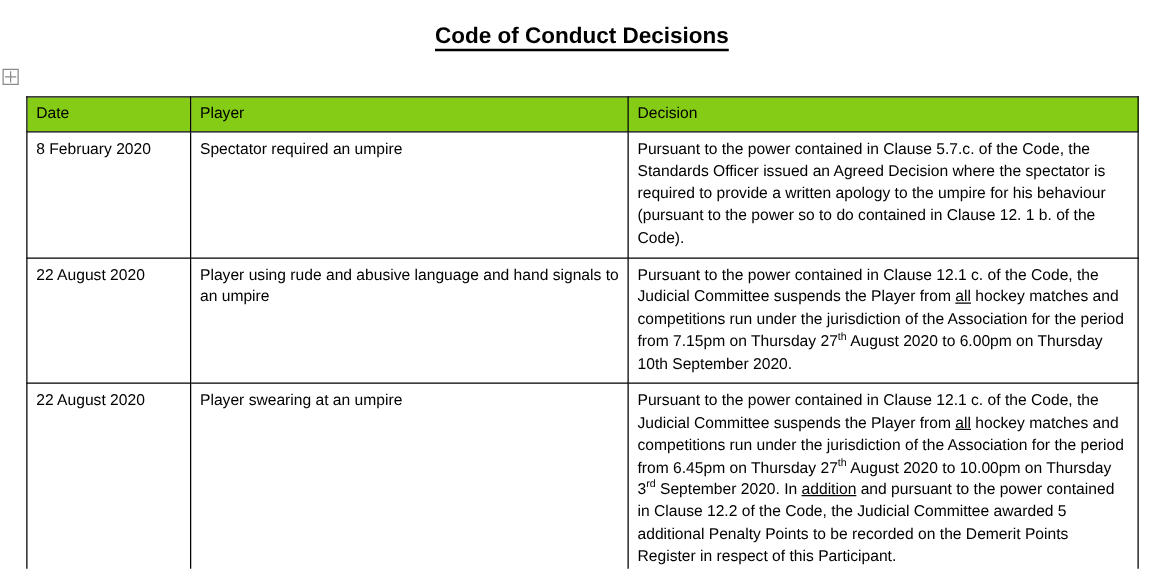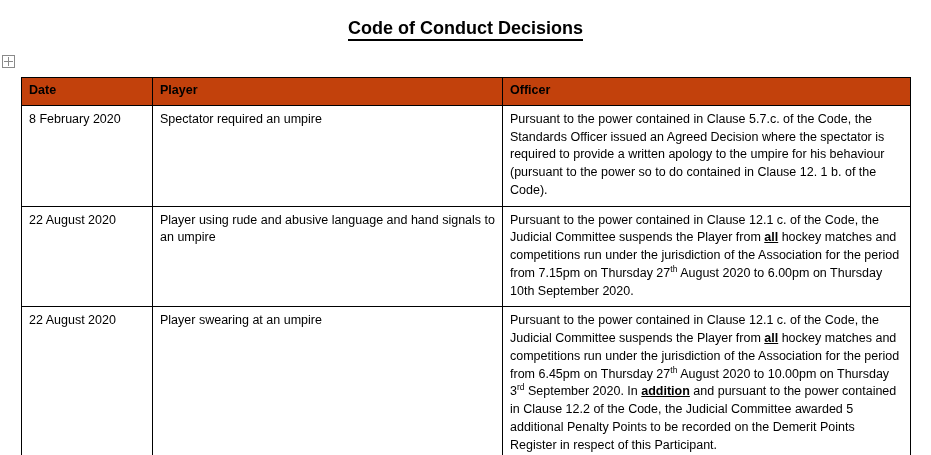--- a/index.html
+++ b/index.html
@@ -73,31 +73,31 @@
     table-layout: fixed;
     font-size: 12.5px;
   }
   table.ccd th, table.ccd td {
     border: 1px solid #000000;
     vertical-align: top;
     padding: 5px 7px 6px 7px;
     line-height: 1.42;
   }
   table.ccd thead th {
-    background: #c2410c;
-    font-weight: bold;
+    background: #84cc16;
+    font-weight: normal;
     text-align: left;
     height: 15px;
     padding-top: 4px;
     padding-bottom: 5px;
   }
   col.c-date { width: 131px; }
   col.c-offence { width: 350px; }
   col.c-penalty { width: 408px; }
-  .u { text-decoration: underline; font-weight: bold; }
+  .u { text-decoration: underline; }
   sup {
     font-size: 8.5px;
     vertical-align: super;
     line-height: 0;
     text-align: center;
   }
 </style>
 </head>
 <body>
 
@@ -112,21 +112,21 @@
   <table class="ccd">
     <colgroup>
       <col class="c-date">
       <col class="c-offence">
       <col class="c-penalty">
     </colgroup>
     <thead>
       <tr>
         <th>Date</th>
         <th>Player</th>
-        <th>Officer</th>
+        <th>Decision</th>
       </tr>
     </thead>
     <tbody>
         <tr>
           <td>8 February 2020</td>
           <td>Spectator required an umpire</td>
           <td><span>Pursuant to the power contained in Clause 5.7.c. of the Code, the Standards Officer issued an Agreed Decision where the spectator is required to provide a written apology to the umpire for his behaviour (pursuant to the power so to do contained in Clause 12. 1 b. of the Code).</span></td>
         </tr>
         <tr>
           <td>22 August 2020</td>

